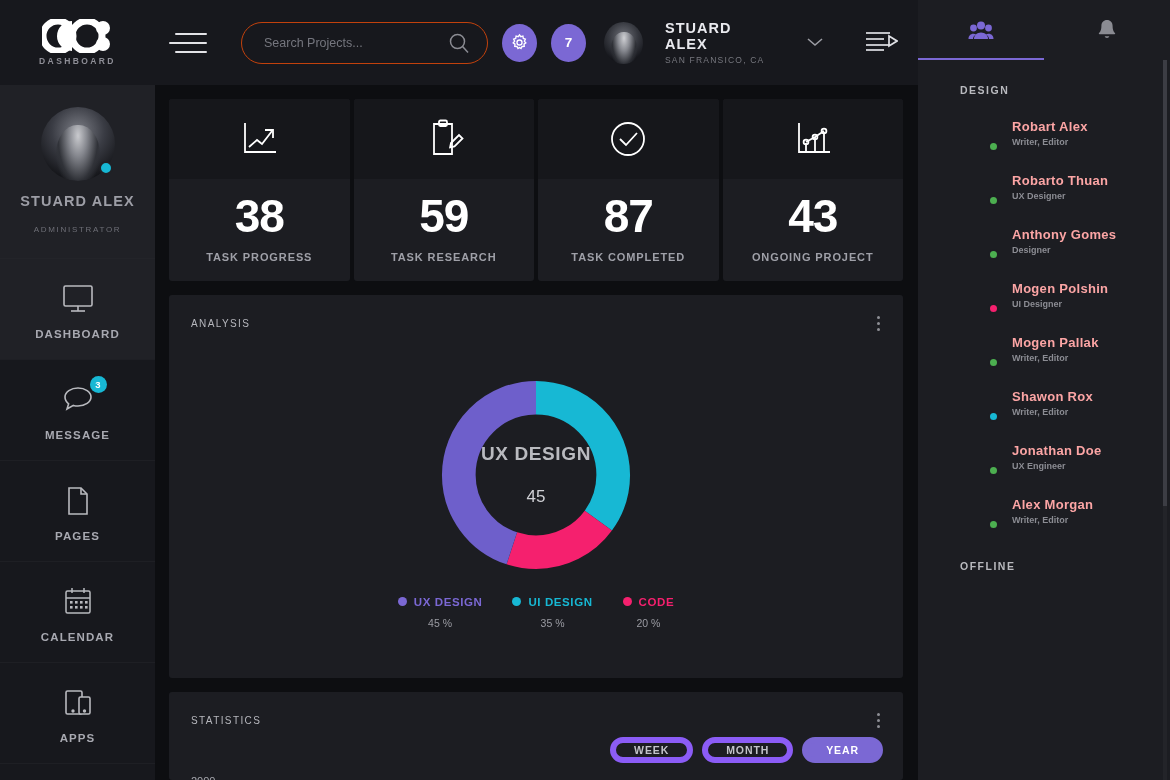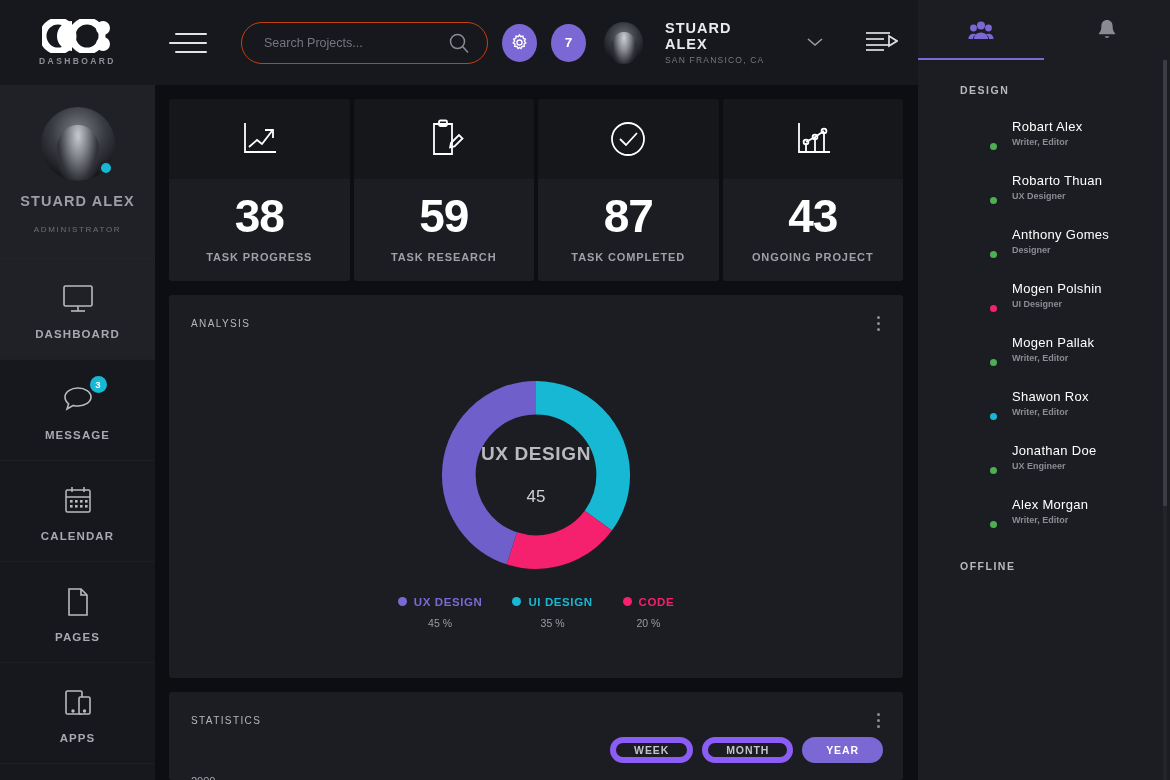--- a/index.html
+++ b/index.html
@@ -237,21 +237,21 @@
     content:""; position:absolute; left:50%; top:22%;
     width:24px; height:32px; transform:translateX(-50%);
     border-radius:48% 48% 30% 30%;
   }
   .c-dot {
     position:absolute; right:-1px; bottom:0px;
     width:11px; height:11px; border-radius:50%;
     border:2px solid #1c1d22;
   }
   .c-name {
-    font-size:13px; font-weight:normal; letter-spacing:0.3px; color:#ffffff;
+    font-size:13px; font-weight:bold; letter-spacing:0.3px; color:#fca5a5;
   }
   .c-role { font-size:9px; font-weight:bold; color:#8b8c93; margin-top:3px; }
   .rp-scroll {
     position:absolute; right:3px; top:0; bottom:0; width:4px;
     background:#232429;
   }
   .rp-scroll i {
     position:absolute; top:0; left:0; width:4px; height:62%;
     background:#3c3d44; display:block;
   }
@@ -297,20 +297,30 @@
       </div>
 
       <div class="nav-item">
         <span class="nav-icon">
           <svg width="36" height="32" viewBox="0 0 36 32" fill="none" stroke="#b9babf" stroke-width="1.6">
             <path d="M5 13c0-5 6-9 13-9s13 4 13 9-6 9-13 9c-1.6 0-3.2-.2-4.6-.6L7 25l1.6-5.2C6.4 18.1 5 15.7 5 13z"></path>
           </svg>
           <span class="nav-badge">3</span>
         </span>
         <span class="nav-label">MESSAGE</span>
+      </div>
+
+      <div class="nav-item">
+        <span class="nav-icon">
+          <svg width="36" height="32" viewBox="0 0 36 32" fill="none" stroke="#b9babf" stroke-width="1.6">
+            <path d="M9 3h12l6 6v20H9z"></path>
+              <path d="M21 3v6h6"></path>
+          </svg>
+        </span>
+        <span class="nav-label">PAGES</span>
       </div>
 
       <div class="nav-item">
         <span class="nav-icon">
           <svg width="36" height="32" viewBox="0 0 36 32" fill="none" stroke="#b9babf" stroke-width="1.5">
             <rect x="6" y="5" width="24" height="22" rx="1.5"></rect>
             <line x1="6" y1="12" x2="30" y2="12"></line>
             <line x1="12" y1="2" x2="12" y2="7"></line>
               <line x1="24" y1="2" x2="24" y2="7"></line>
             <g fill="#b9babf" stroke="none">
@@ -319,30 +329,20 @@
               <rect x="20" y="15" width="2.6" height="2.6"></rect>
                 <rect x="25" y="15" width="2.6" height="2.6"></rect>
               <rect x="10" y="20" width="2.6" height="2.6"></rect>
                 <rect x="15" y="20" width="2.6" height="2.6"></rect>
               <rect x="20" y="20" width="2.6" height="2.6"></rect>
                 <rect x="25" y="20" width="2.6" height="2.6"></rect>
             </g>
           </svg>
         </span>
         <span class="nav-label">CALENDAR</span>
-      </div>
-
-      <div class="nav-item">
-        <span class="nav-icon">
-          <svg width="36" height="32" viewBox="0 0 36 32" fill="none" stroke="#b9babf" stroke-width="1.6">
-            <path d="M9 3h12l6 6v20H9z"></path>
-              <path d="M21 3v6h6"></path>
-          </svg>
-        </span>
-        <span class="nav-label">PAGES</span>
       </div>
 
       <div class="nav-item">
         <span class="nav-icon">
           <svg width="36" height="32" viewBox="0 0 36 32" fill="none" stroke="#b9babf" stroke-width="1.6">
             <rect x="6" y="4" width="16" height="23" rx="1.5"></rect>
             <rect x="19" y="10" width="11" height="17" rx="1.5" fill="#17181d"></rect>
             <circle cx="13" cy="24" r="0.9" fill="#b9babf"></circle>
             <circle cx="24.5" cy="24" r="0.9" fill="#b9babf"></circle>
           </svg>

